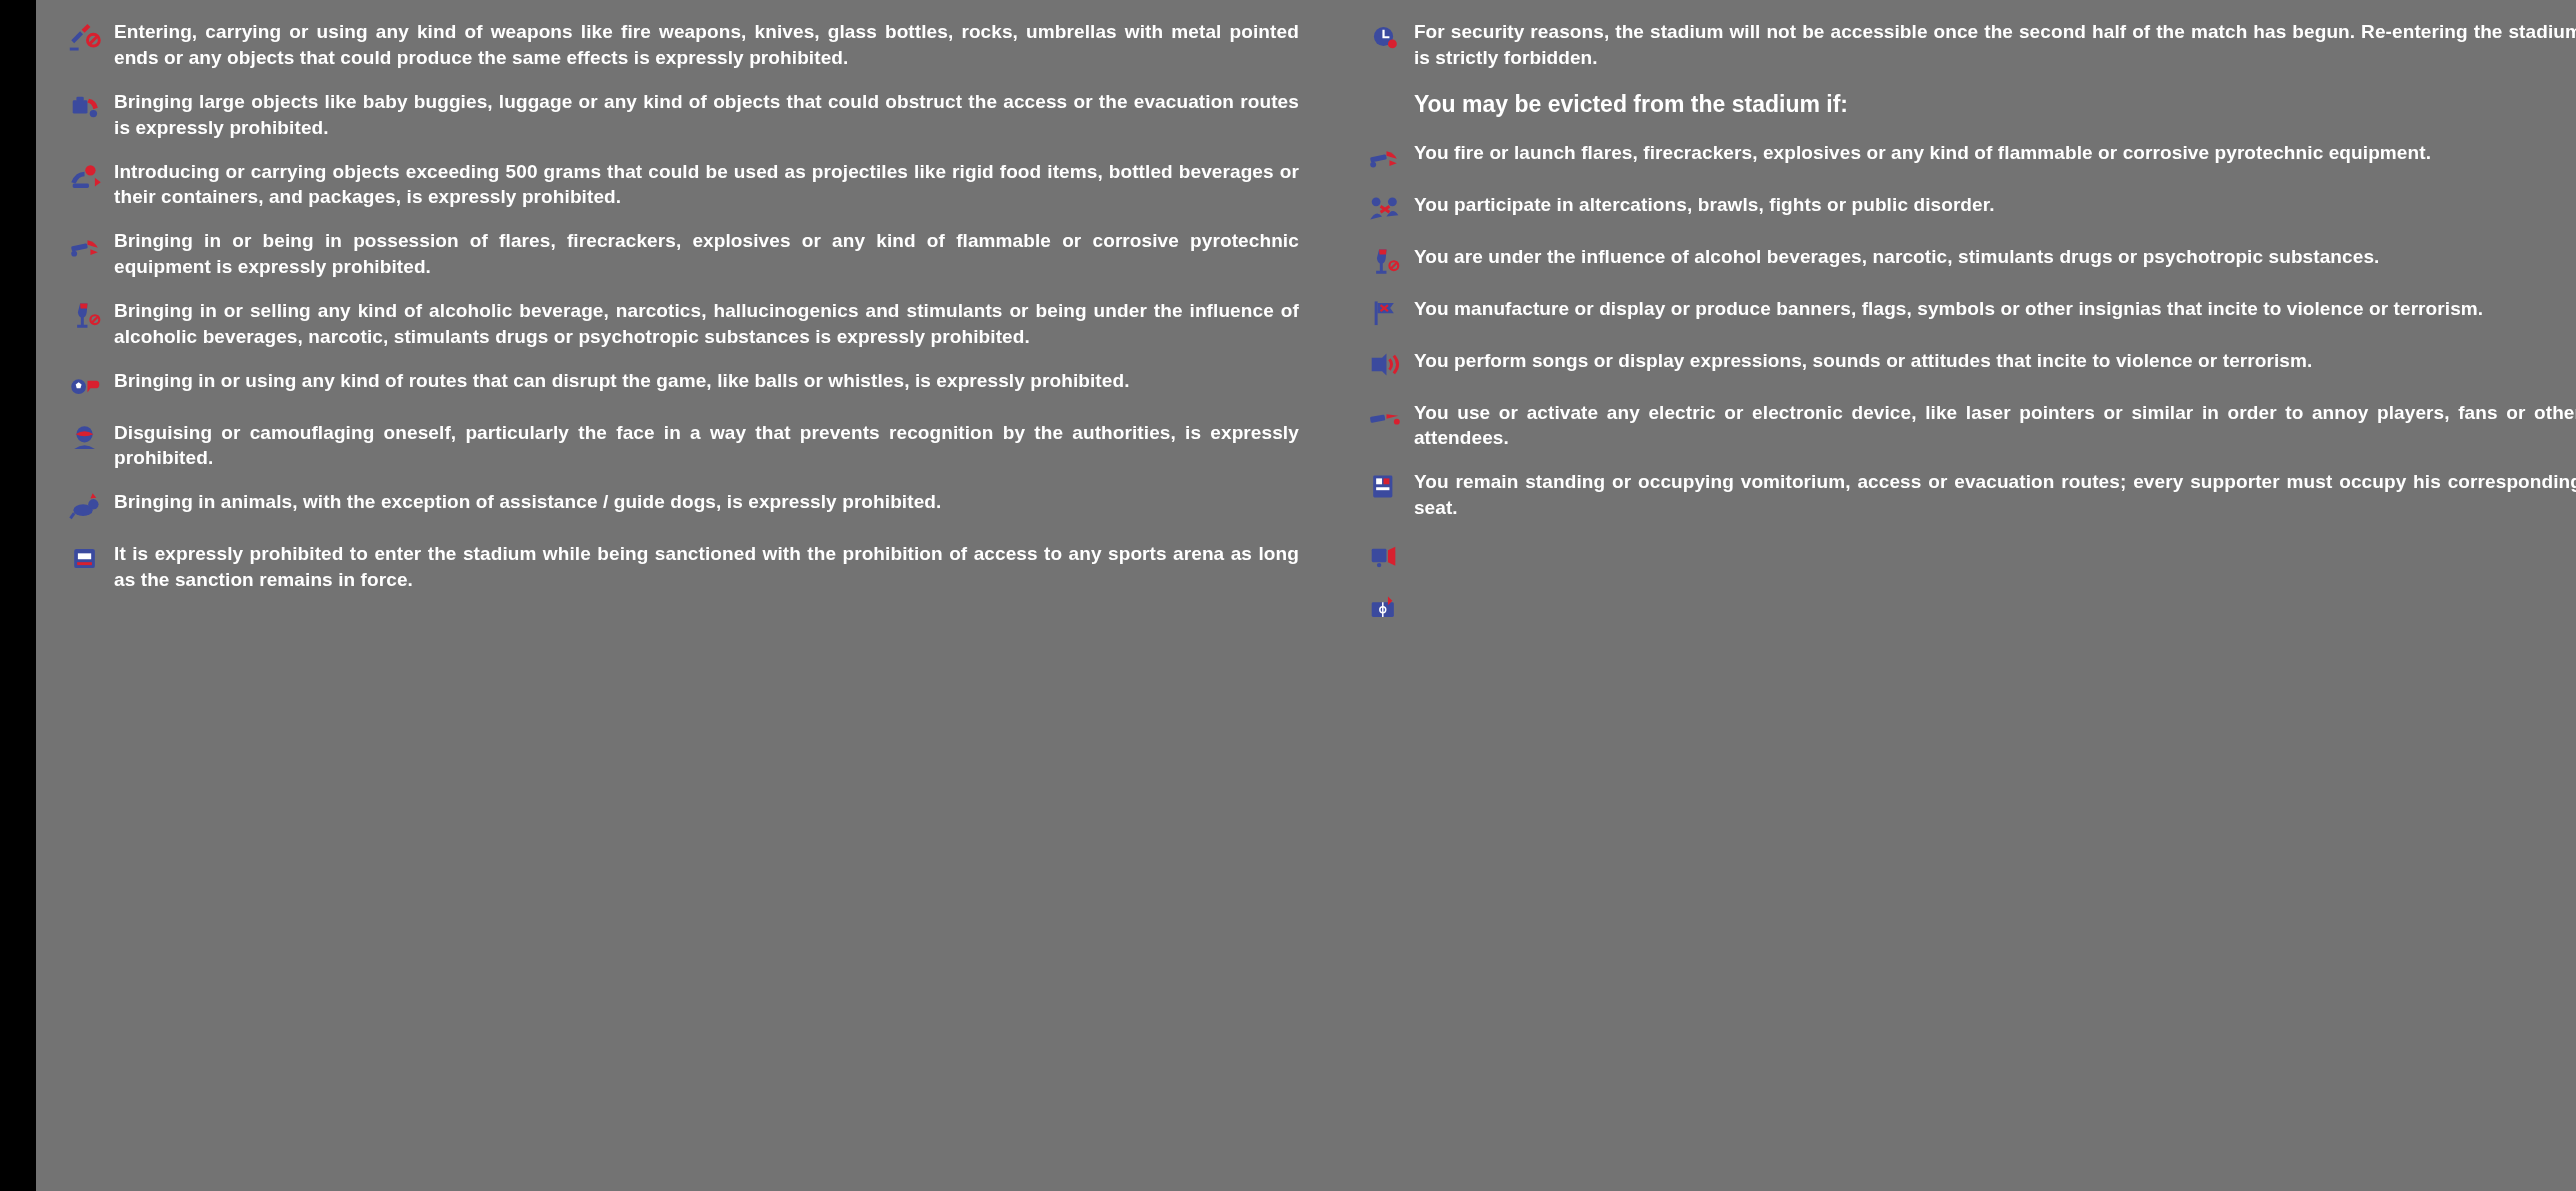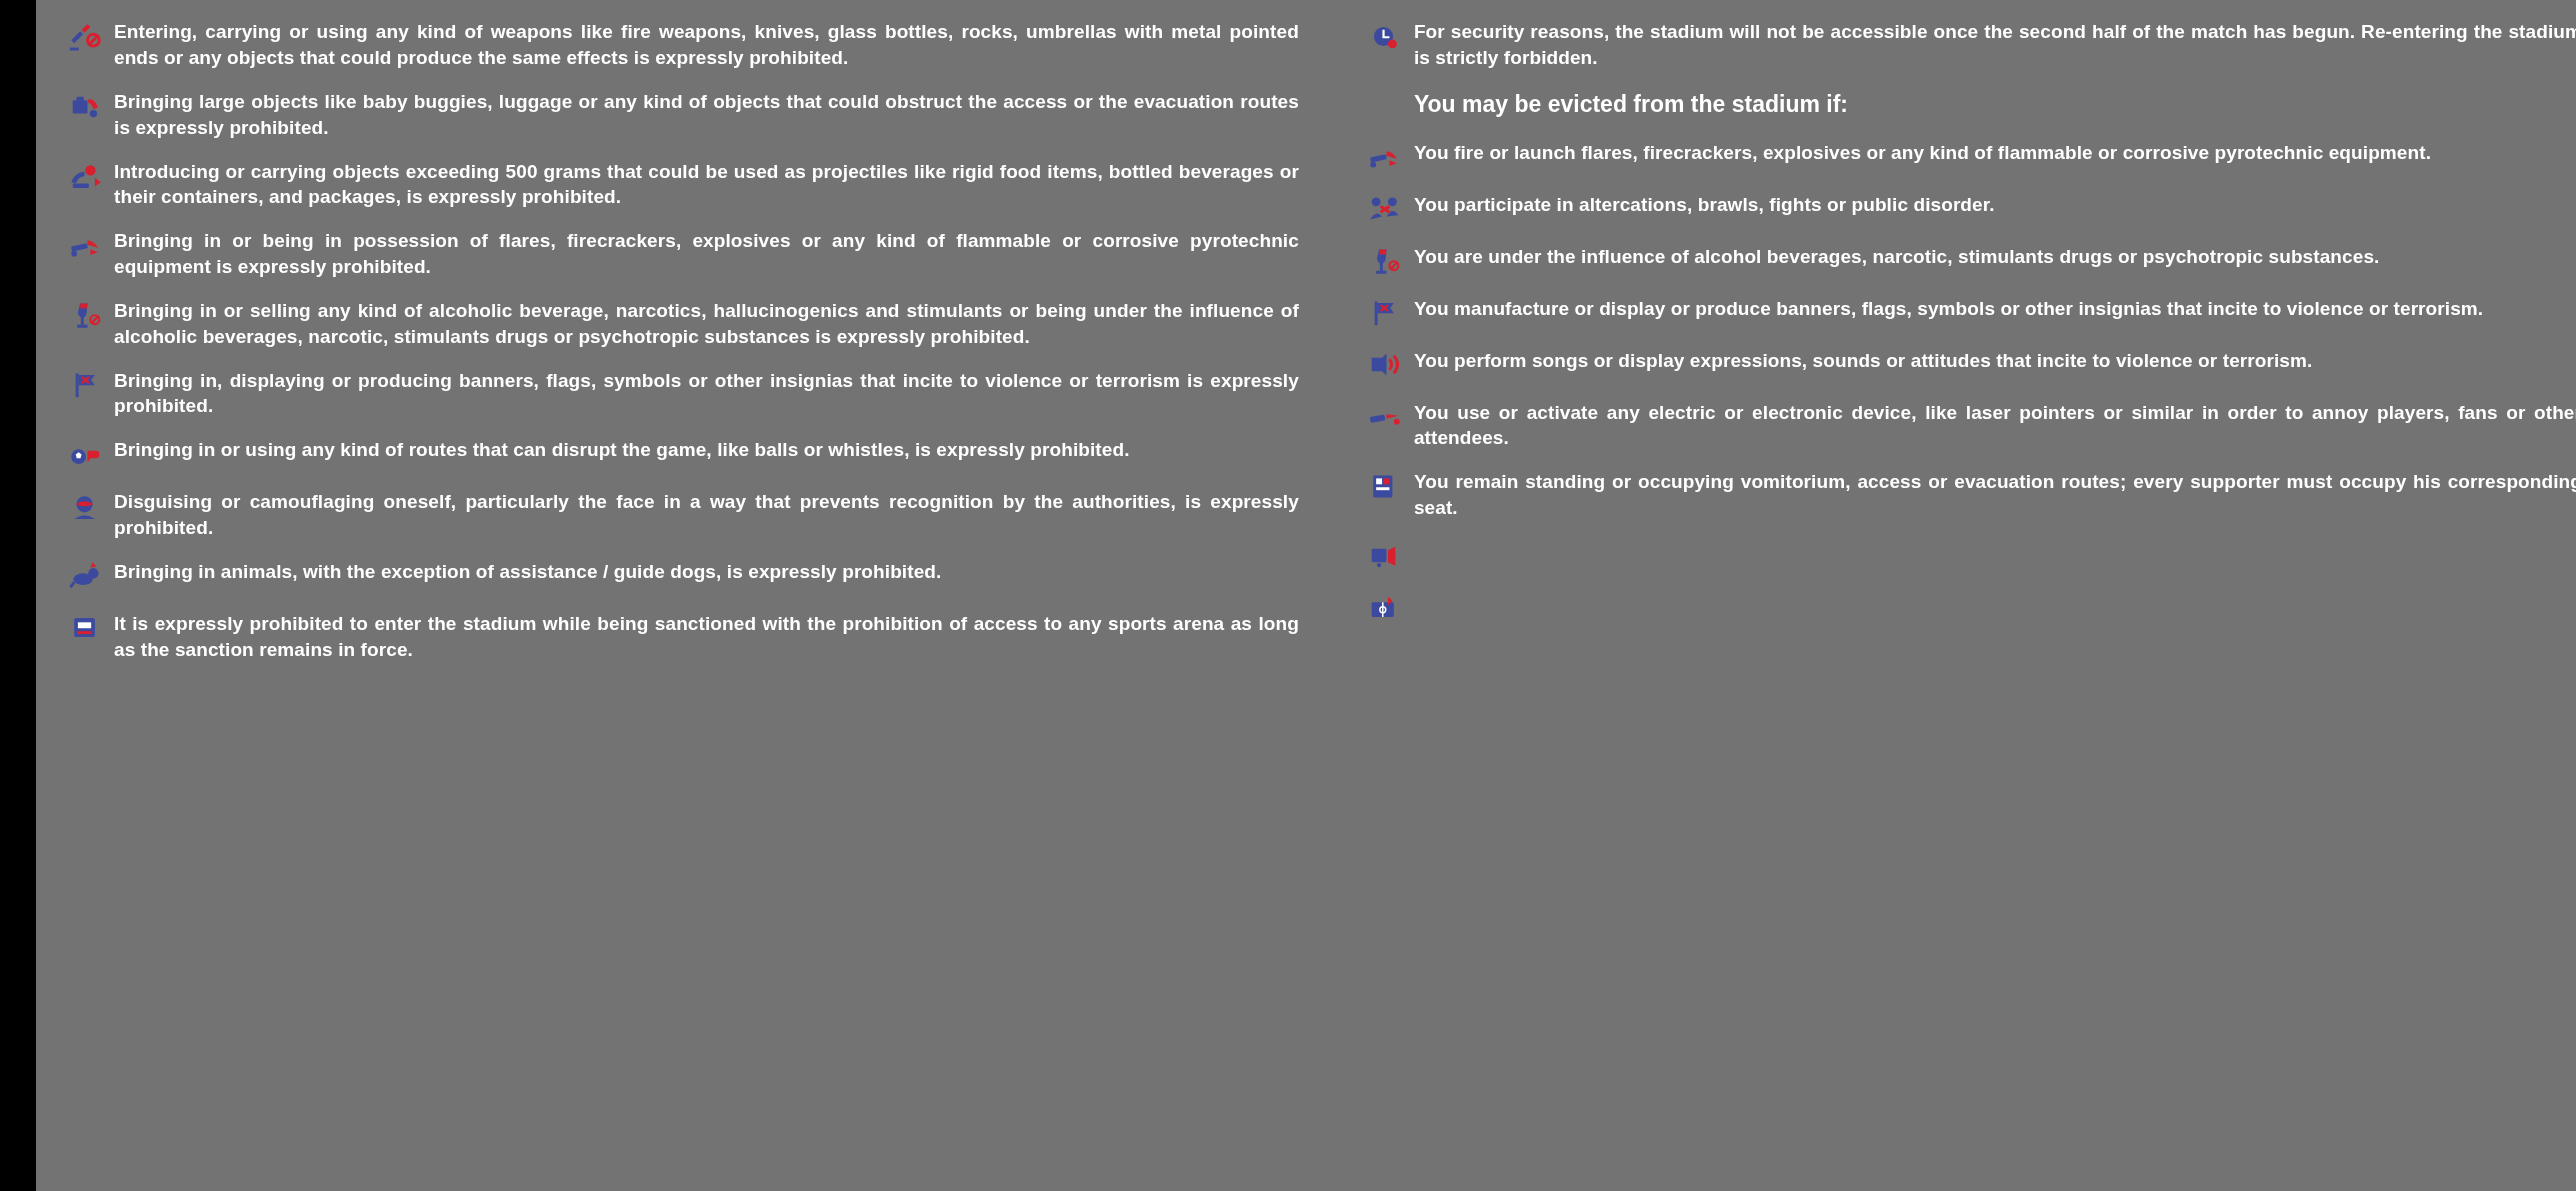--- a/index.html
+++ b/index.html
@@ -135,30 +135,20 @@
         <svg width="36" height="31" viewBox="0 0 48 42">
           <path d="M16 6 h10 l-1 12 q-1 6 -4 7 l0 10 h5 v4 h-14 v-4 h5 l0 -10 q-3 -1 -4 -7 Z" fill="#3b4a9e"></path>
           <path d="M16 6 h10 l-0.6 7 h-8.8 Z" fill="#d8202f"></path>
           <circle cx="36" cy="28" r="6" fill="none" stroke="#d8202f" stroke-width="3"></circle>
           <line x1="31" y1="33" x2="41" y2="23" stroke="#d8202f" stroke-width="3"></line>
         </svg>
       </span>
       <span class="rule-text">Bringing in or selling any kind of alcoholic beverage, narcotics, hallucinogenics and stimulants or being under the influence of alcoholic beverages, narcotic, stimulants drugs or psychotropic substances is expressly prohibited.</span>
     </div>
 
-    <div class="rule">
-      <span class="rule-icon">
-        <svg width="36" height="31" viewBox="0 0 48 42">
-          <rect x="10" y="6" width="4" height="32" fill="#3b4a9e"></rect>
-          <path d="M14 8 h22 l-5 7 l5 7 h-22 Z" fill="#3b4a9e"></path>
-          <path d="M18 11 l10 8 M28 11 l-10 8" stroke="#d8202f" stroke-width="3"></path>
-        </svg>
-      </span>
-      <span class="rule-text">Bringing in, displaying or producing banners, flags, symbols or other insignias that incite to violence or terrorism is expressly prohibited.</span>
-    </div>
 
     <div class="rule">
       <span class="rule-icon">
         <svg width="36" height="31" viewBox="0 0 48 42">
           <circle cx="14" cy="24" r="10" fill="#3b4a9e"></circle>
           <path d="M14 18 l4 3 -1.5 5 h-5 L10 21 Z" fill="#ffffff"></path>
           <path d="M26 16 h12 q4 0 4 5 q0 5 -4 5 h-8 l-4 6 Z" fill="#d8202f"></path>
         </svg>
       </span>
       <span class="rule-text">Bringing in or using any kind of routes that can disrupt the game, like balls or whistles, is expressly prohibited.</span>

